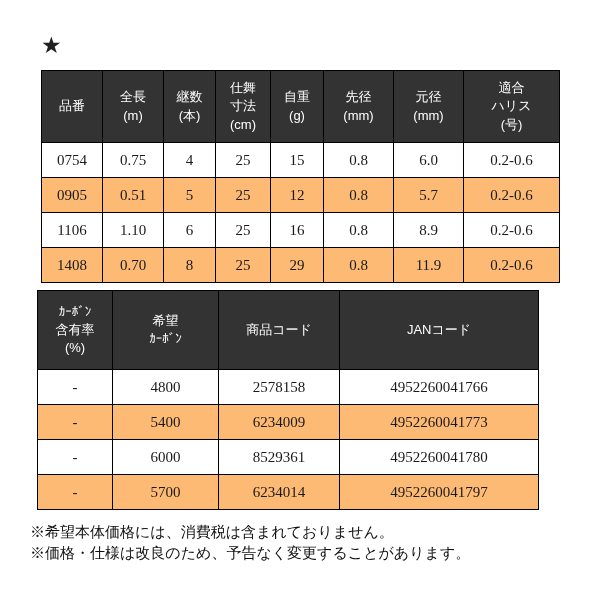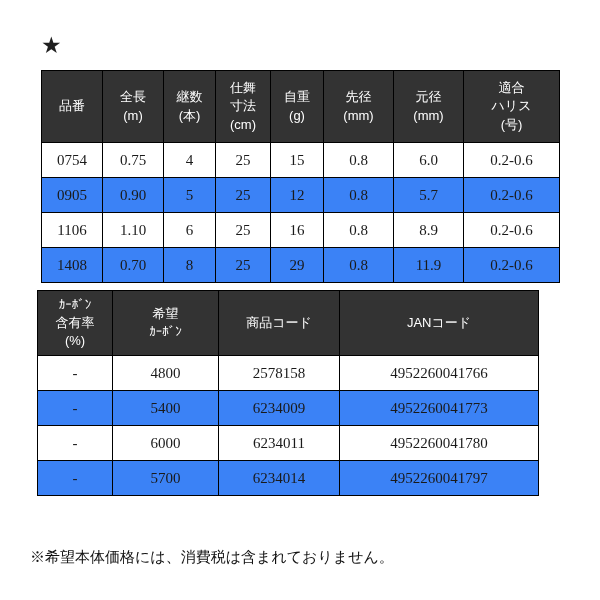--- a/index.html
+++ b/index.html
@@ -42,38 +42,37 @@
   th {
     background: #333333;
     color: #ffffff;
     font-weight: 500;
     font-size: 13px;
     line-height: 1.4;
     white-space: pre-line;
     font-family: "Liberation Sans", sans-serif;
   }
   table.spec  thead tr { height: 72px; }
-  table.price thead tr { height: 65px; }
+  table.price thead tr { height: 79px; }
   tbody tr { height: 35px; }
   td {
     font-family: "Liberation Serif", serif;
     font-size: 15px;
     color: #1a1a1a;
     background: #ffffff;
   }
-  tbody tr.alt td { background: #3b82f6; }
+  tbody tr.alt td { background: #fdba74; }
   .notes {
     position: absolute;
     left: 30px;
     top: 521px;
     font-size: 15px;
     line-height: 21px;
     color: #111111;
     font-family: "Liberation Sans", sans-serif;
-    margin-top: 25px;
   }
 </style>
 </head>
 <body>
 
 <div class="page">
 
   <div class="star">★</div>
 
   <table class="spec">
@@ -114,21 +113,21 @@
         <td>0.75</td>
         <td>4</td>
         <td>25</td>
         <td>15</td>
         <td>0.8</td>
         <td>6.0</td>
         <td>0.2-0.6</td>
       </tr>
       <tr class="alt">
         <td>0905</td>
-        <td>0.90</td>
+        <td>0.51</td>
         <td>5</td>
         <td>25</td>
         <td>12</td>
         <td>0.8</td>
         <td>5.7</td>
         <td>0.2-0.6</td>
       </tr>
       <tr>
         <td>1106</td>
         <td>1.10</td>
@@ -179,29 +178,30 @@
       </tr>
       <tr class="alt">
         <td>-</td>
         <td>5400</td>
         <td>6234009</td>
         <td>4952260041773</td>
       </tr>
       <tr>
         <td>-</td>
         <td>6000</td>
-        <td>6234011</td>
+        <td>8529361</td>
         <td>4952260041780</td>
       </tr>
       <tr class="alt">
         <td>-</td>
         <td>5700</td>
         <td>6234014</td>
         <td>4952260041797</td>
       </tr>
     </tbody>
   </table>
 
   <div class="notes">
     <div>※希望本体価格には、消費税は含まれておりません。</div>
+    <div>※価格・仕様は改良のため、予告なく変更することがあります。</div>
   </div>
 
 </div>
 
 </body></html>

